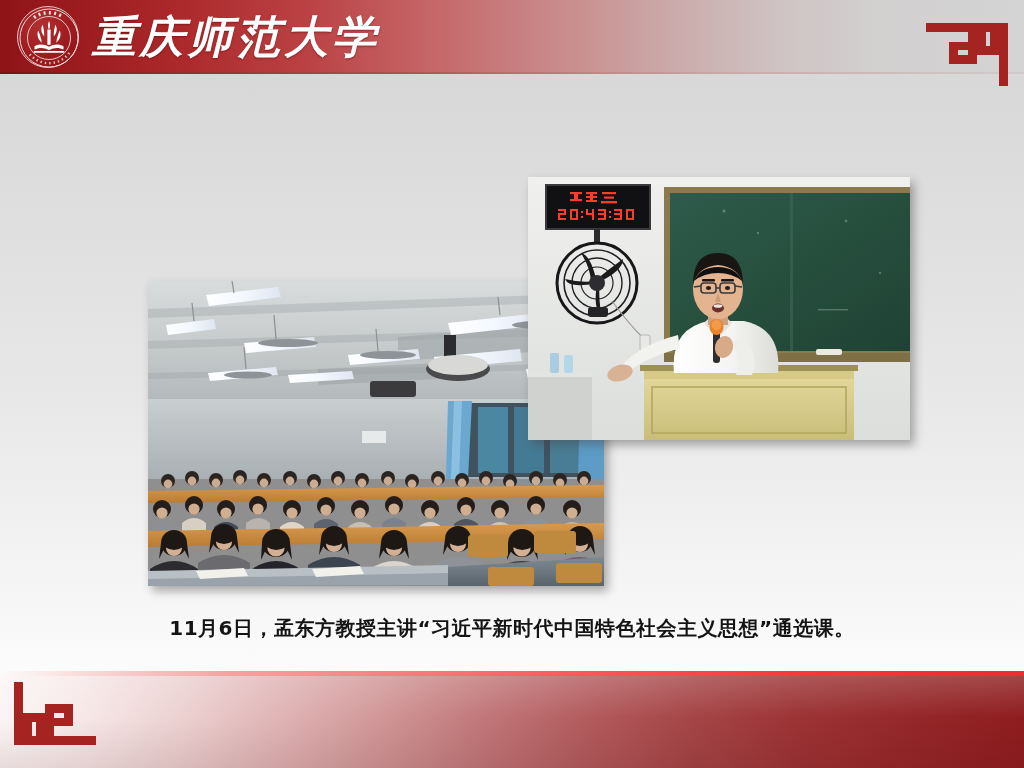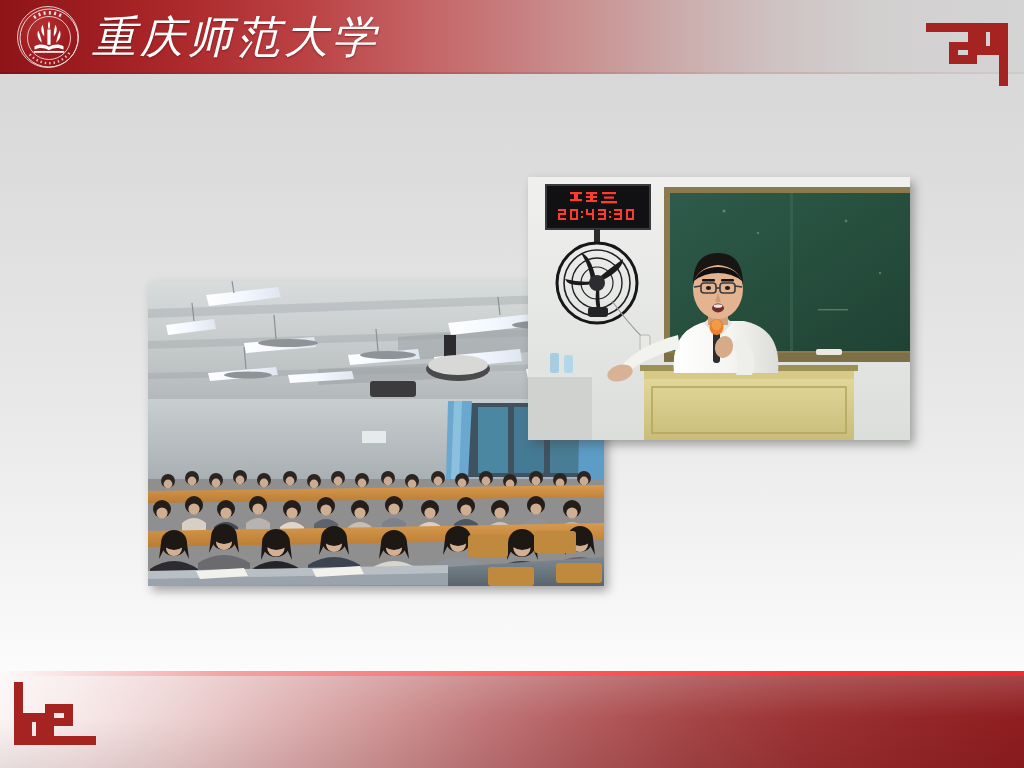--- a/index.html
+++ b/index.html
@@ -54,21 +54,21 @@
   .emblem svg { display: block; }
 
   .univ-name {
     position: absolute;
     left: 92px; top: 4px;
     height: 66px;
     display: flex;
     align-items: center;
     font-family: "DejaVu Serif", "Liberation Serif", serif;
     font-size: 44px;
-    font-weight: normal;
+    font-weight: bold;
     font-style: italic;
     color: #ffffff;
     letter-spacing: 4px;
     text-shadow: 0 1px 2px rgba(90,8,10,0.55);
     white-space: nowrap;
   }
 
   
   .corner-tr {
     position: absolute;
@@ -627,20 +627,21 @@
 
         <rect x="185" y="152" width="7" height="34" rx="3" fill="#2d2d30"></rect>
         <ellipse cx="188.5" cy="150" rx="7" ry="8" fill="#e8822c"></ellipse>
         <ellipse cx="188.5" cy="148" rx="5" ry="5.4" fill="#f29a46"></ellipse>
 
         <ellipse cx="196" cy="170" rx="9" ry="11" fill="#d8ab88" transform="rotate(14 196 170)"></ellipse>
       </g>
     </svg>
   </div>
 
+  <div class="caption">11月6日，孟东方教授主讲“习近平新时代中国特色社会主义思想”通选课。</div>
 
   <div class="band-accent"></div>
   <div class="band-main"></div>
 
   <div class="corner-bl">
     <svg viewBox="0 0 100 78" width="100" height="78" aria-hidden="true">
       <g fill="#a52422">
         <rect x="4" y="0" width="9" height="63"></rect>
         <rect x="4" y="54" width="82" height="9"></rect>
         <rect x="13" y="31" width="22" height="9"></rect>

